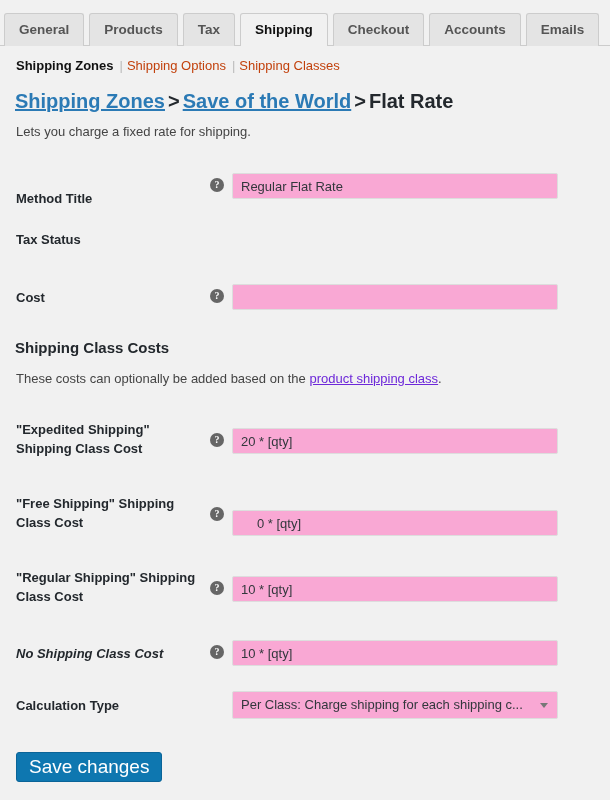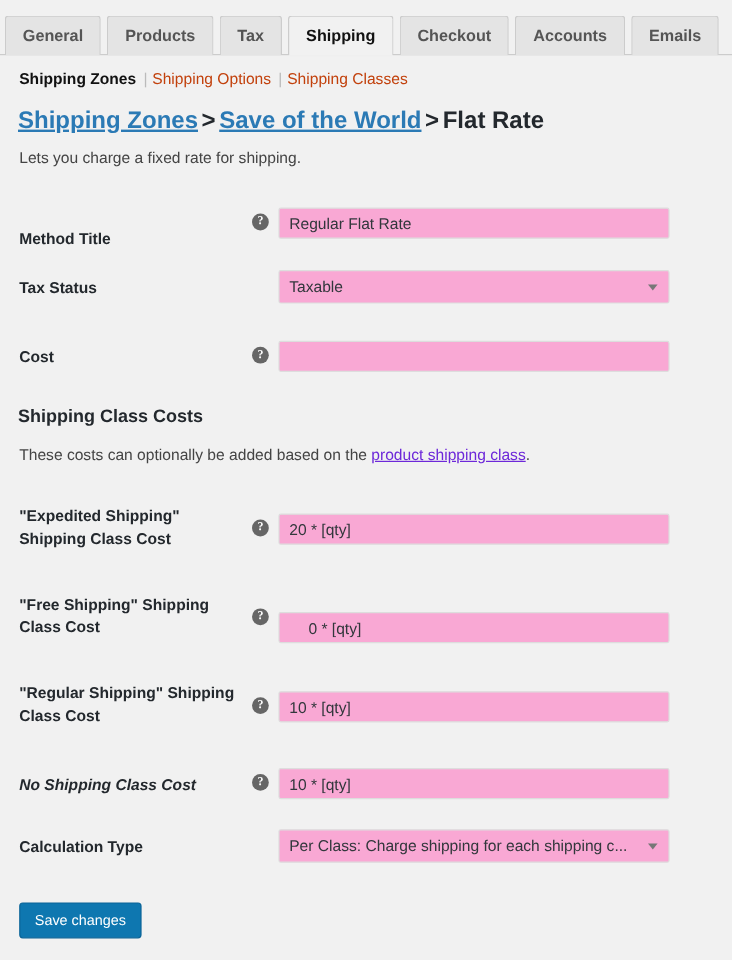--- a/index.html
+++ b/index.html
@@ -221,21 +221,21 @@
     left: 16px;
     top: 752px;
     height: 30px;
     box-sizing: border-box;
     padding: 0 12px;
     background: #0e77b0;
     border: 1px solid #0a6498;
     border-radius: 3px;
     color: #fff;
     font-family: "Liberation Sans", sans-serif;
-    font-size: 12px;
+    font-size: 19px;
     font-weight: normal;
     line-height: 28px;
     cursor: pointer;
   }
 </style>
 </head>
 <body>
 
 <div class="tab-bar">
   <a class="tab">General</a><a class="tab">Products</a><a class="tab">Tax</a><a class="tab active">Shipping</a><a class="tab">Checkout</a><a class="tab">Accounts</a><a class="tab">Emails</a>
@@ -252,26 +252,20 @@
 <div class="intro">Lets you charge a fixed rate for shipping.</div>
 
 <div class="row" style="top:173px; height:30px;">
   <div class="label" style="top:4px;margin-top:12px;">Method Title</div>
   <div class="help-icon" style="top:5px;">?</div>
   <input class="field" type="text" style="top: 0px;" value="Regular Flat Rate">
 </div>
 
 <div class="row" style="top:225px; height:30px;">
   <div class="label" style="top:5px;">Tax Status</div>
-  <div class="select-wrap">
-    <select class="field">
-      <option>Taxable</option>
-    </select>
-    <span class="select-arrow"></span>
-  </div>
 </div>
 
 <div class="row" style="top:284px; height:30px;">
   <div class="label" style="top:4px;">Cost</div>
   <div class="help-icon" style="top:5px;">?</div>
   <input class="field" type="text" style="top: 0px;" value="">
 </div>
 
 <div class="section-heading" style="top:339px;">Shipping Class Costs</div>
 <div class="section-desc" style="top:371px;"><span>These costs can optionally be added based on the </span><a>product shipping class</a><span>.</span></div>

